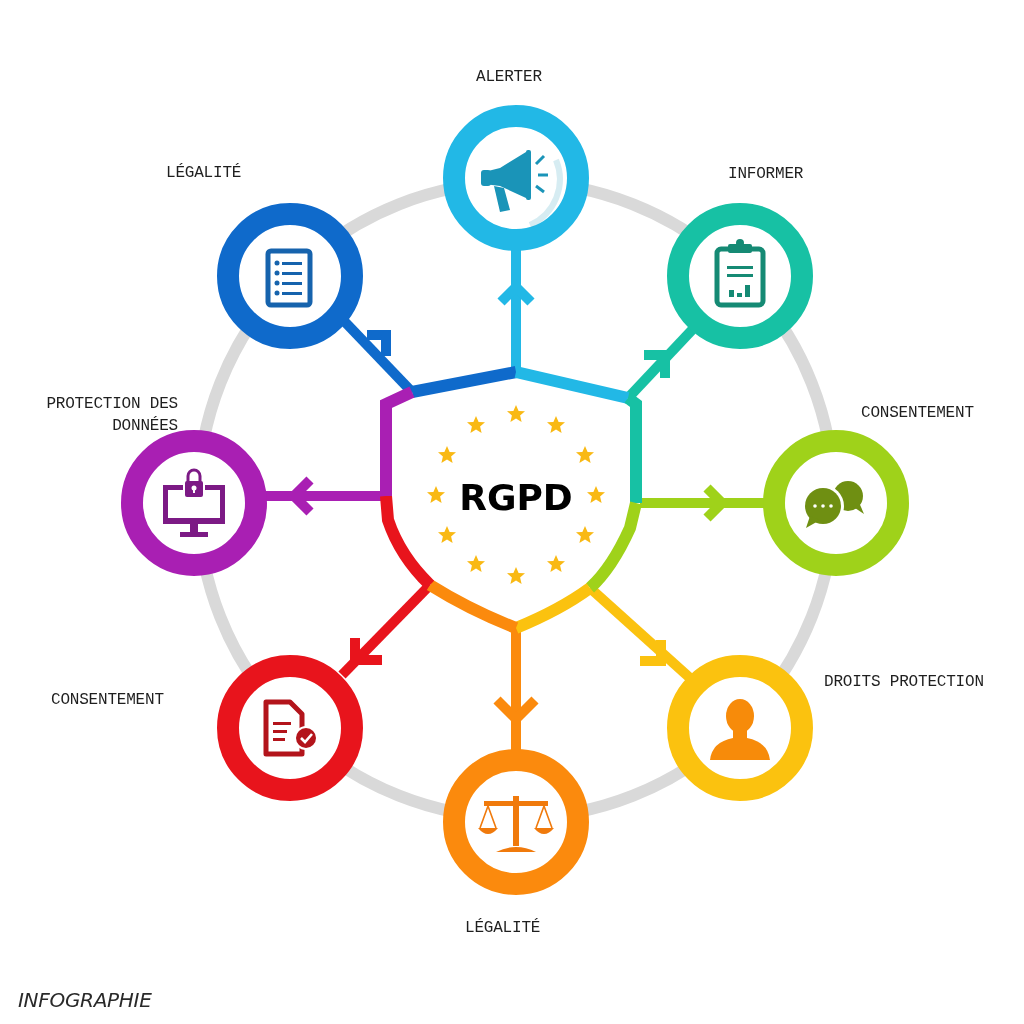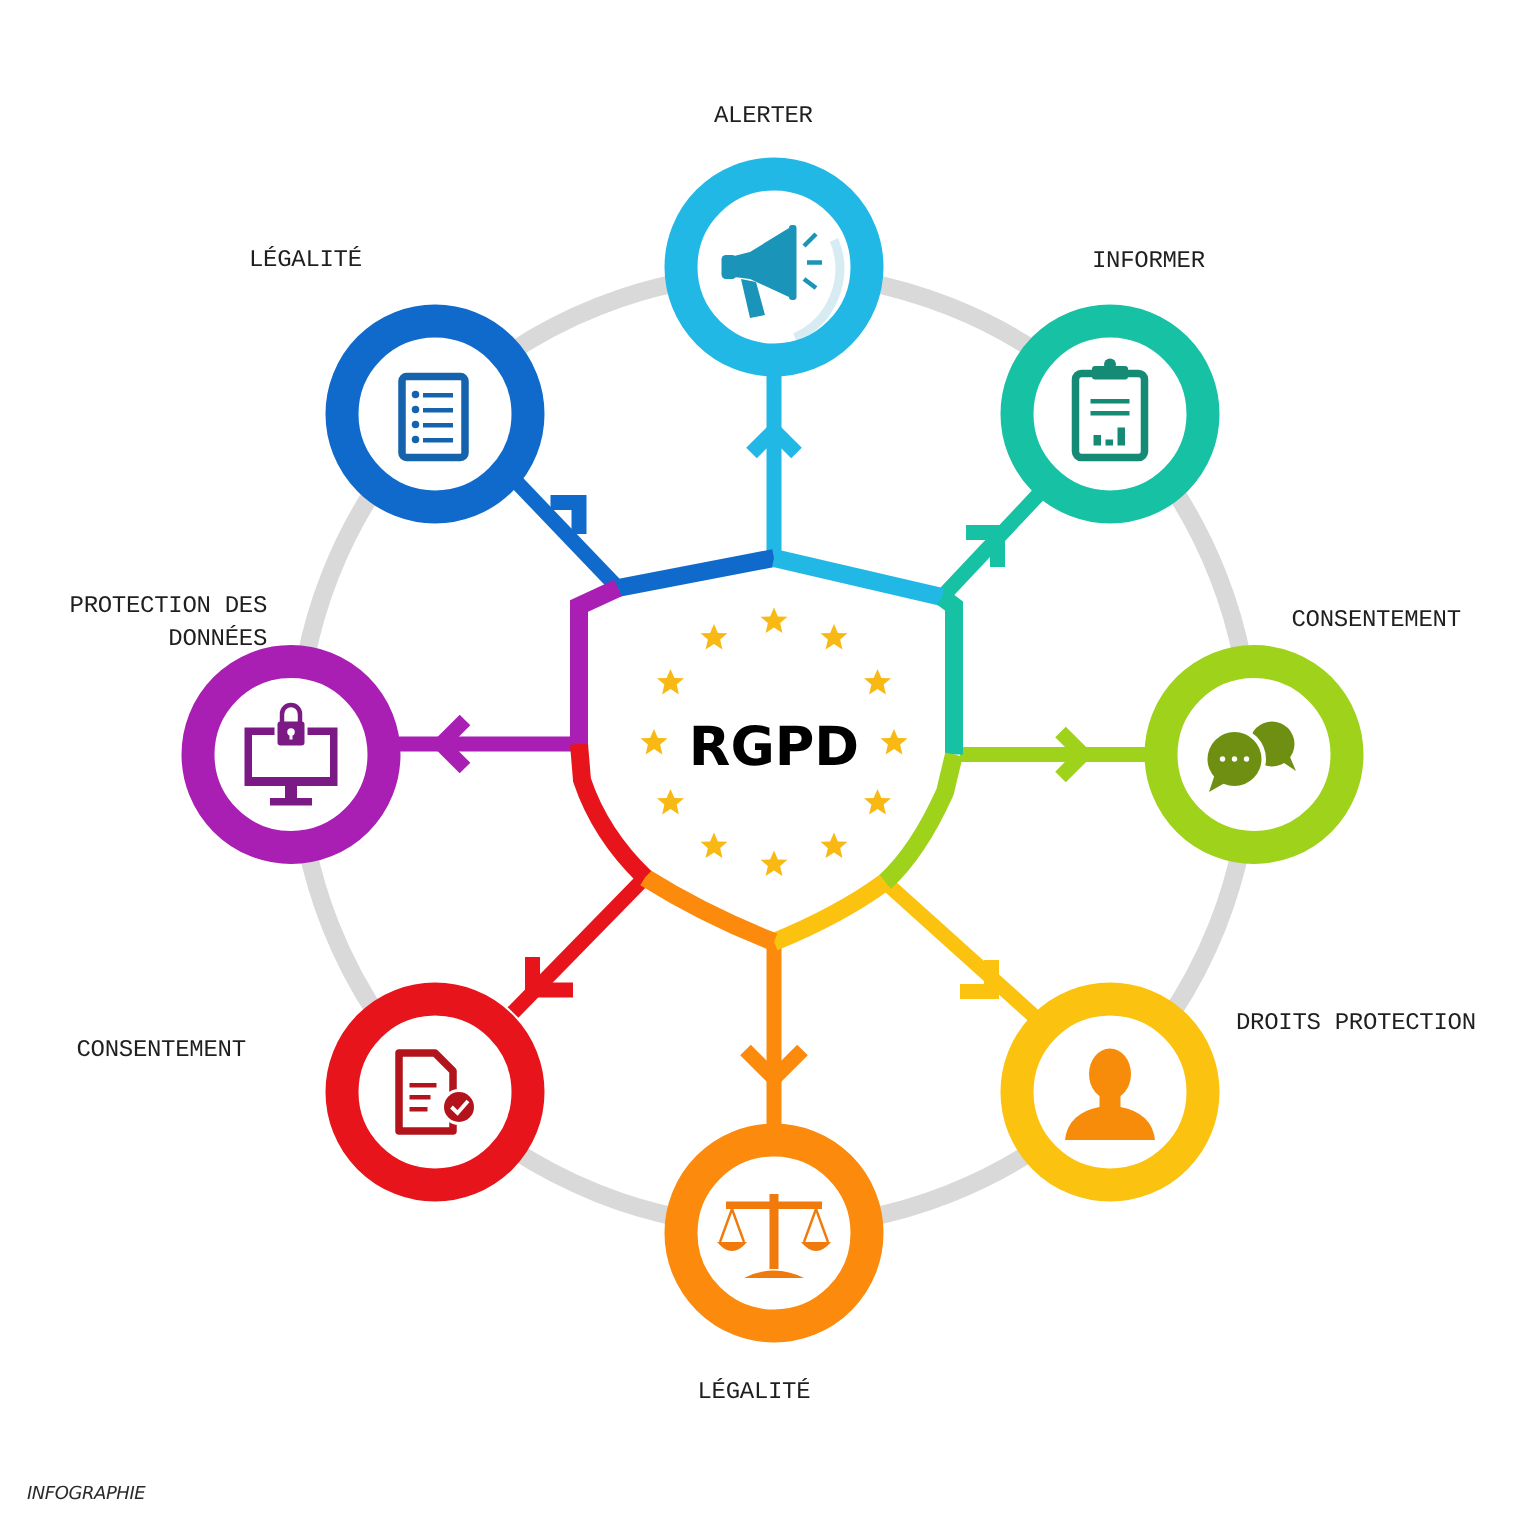--- a/index.html
+++ b/index.html
@@ -3,21 +3,21 @@
 <meta charset="utf-8">
 <style>
   html, body { margin: 0; padding: 0; background: #ffffff; }
   body { width: 1024px; height: 1024px; position: relative; overflow: hidden;
          font-family: "Liberation Sans", sans-serif; }
   #stage { position: absolute; left: 0; top: 0; width: 1024px; height: 1024px; }
   .label { position: absolute; font-family: Liberation Mono, monospace; font-size: 16px;
            color: #1f1f1f; letter-spacing: -0.2px; white-space: nowrap; line-height: 22px; }
   .label.center { text-align: center; }
   .footer { position: absolute; left: 18px; top: 988px; font-family: "DejaVu Sans", sans-serif;
-            font-style: italic; font-size: 12px; color: #2a2a2a; letter-spacing: -0.3px; }
+            font-style: italic; font-size: 20px; color: #2a2a2a; letter-spacing: -0.3px; }
   .title { font-family: "DejaVu Sans", sans-serif; font-weight: bold; }
 </style>
 </head>
 <body>
 
 <svg id="stage" viewBox="0 0 1024 1024" xmlns="http://www.w3.org/2000/svg">
   <defs>
     <g id="star">
       <polygon points="0,-9 2.6,-3 9,-2.8 4.1,1.4 5.6,8 0,4.4 -5.6,8 -4.1,1.4 -9,-2.8 -2.6,-3"></polygon>
     </g>

